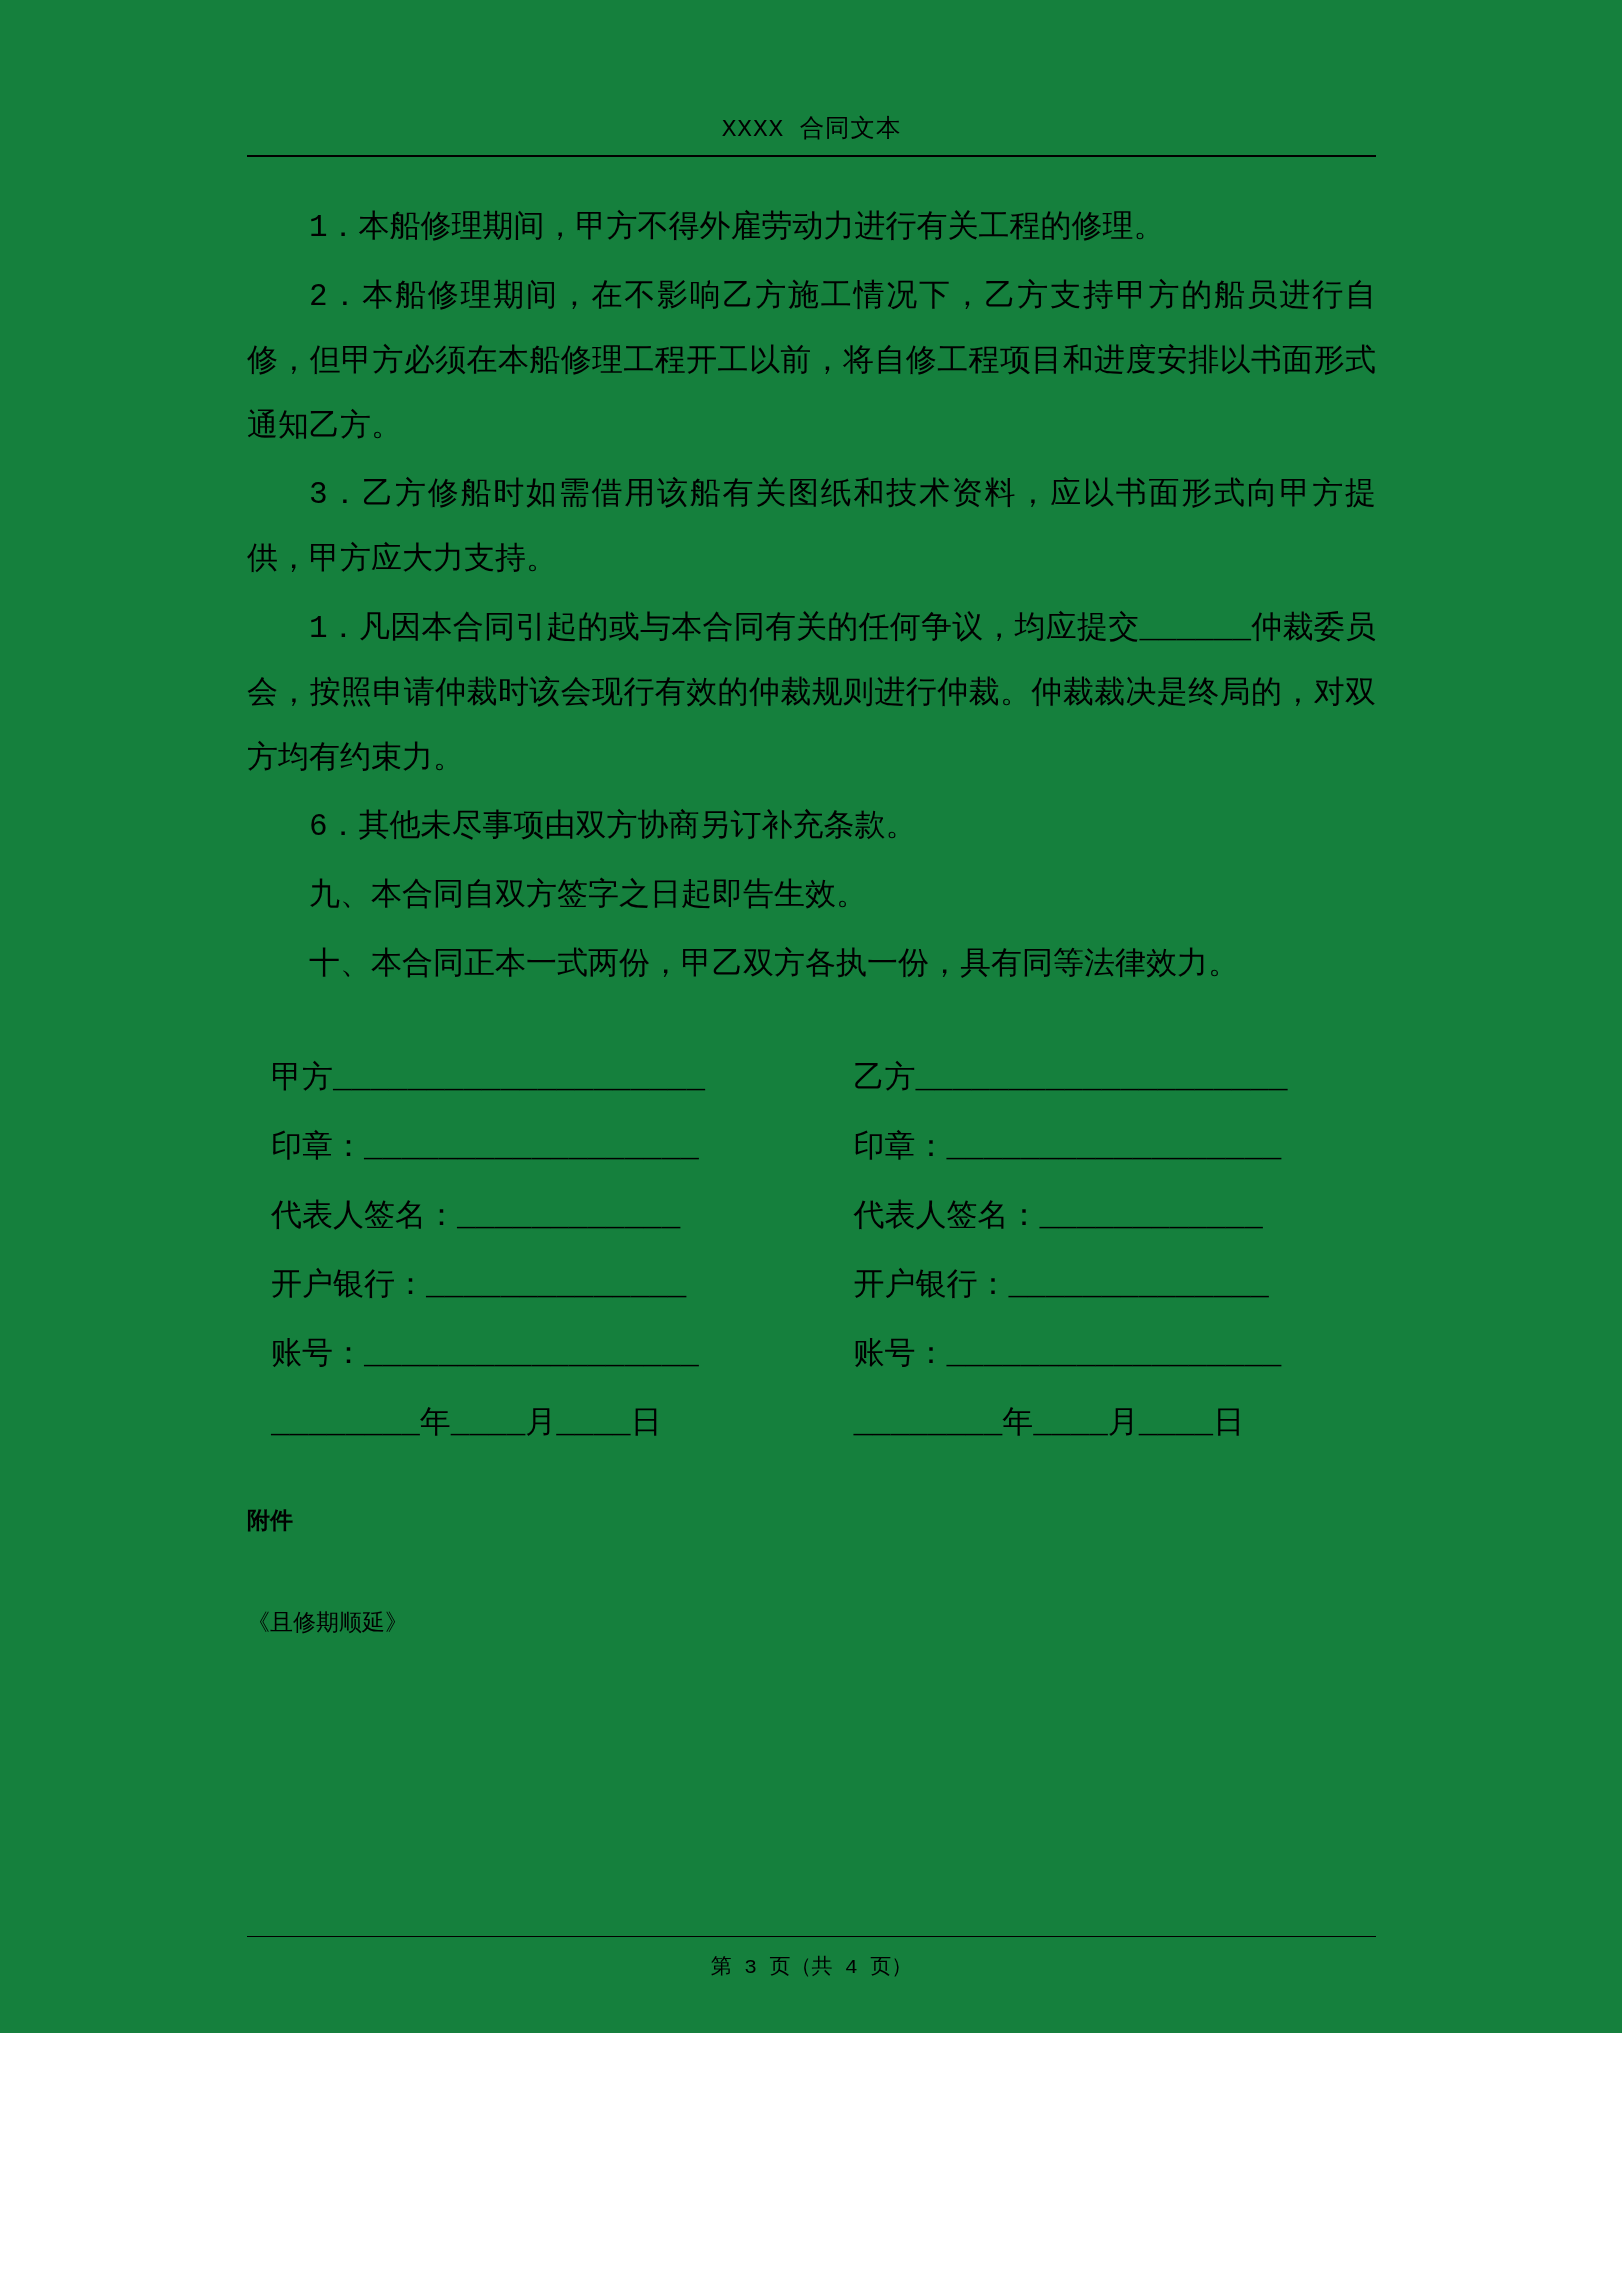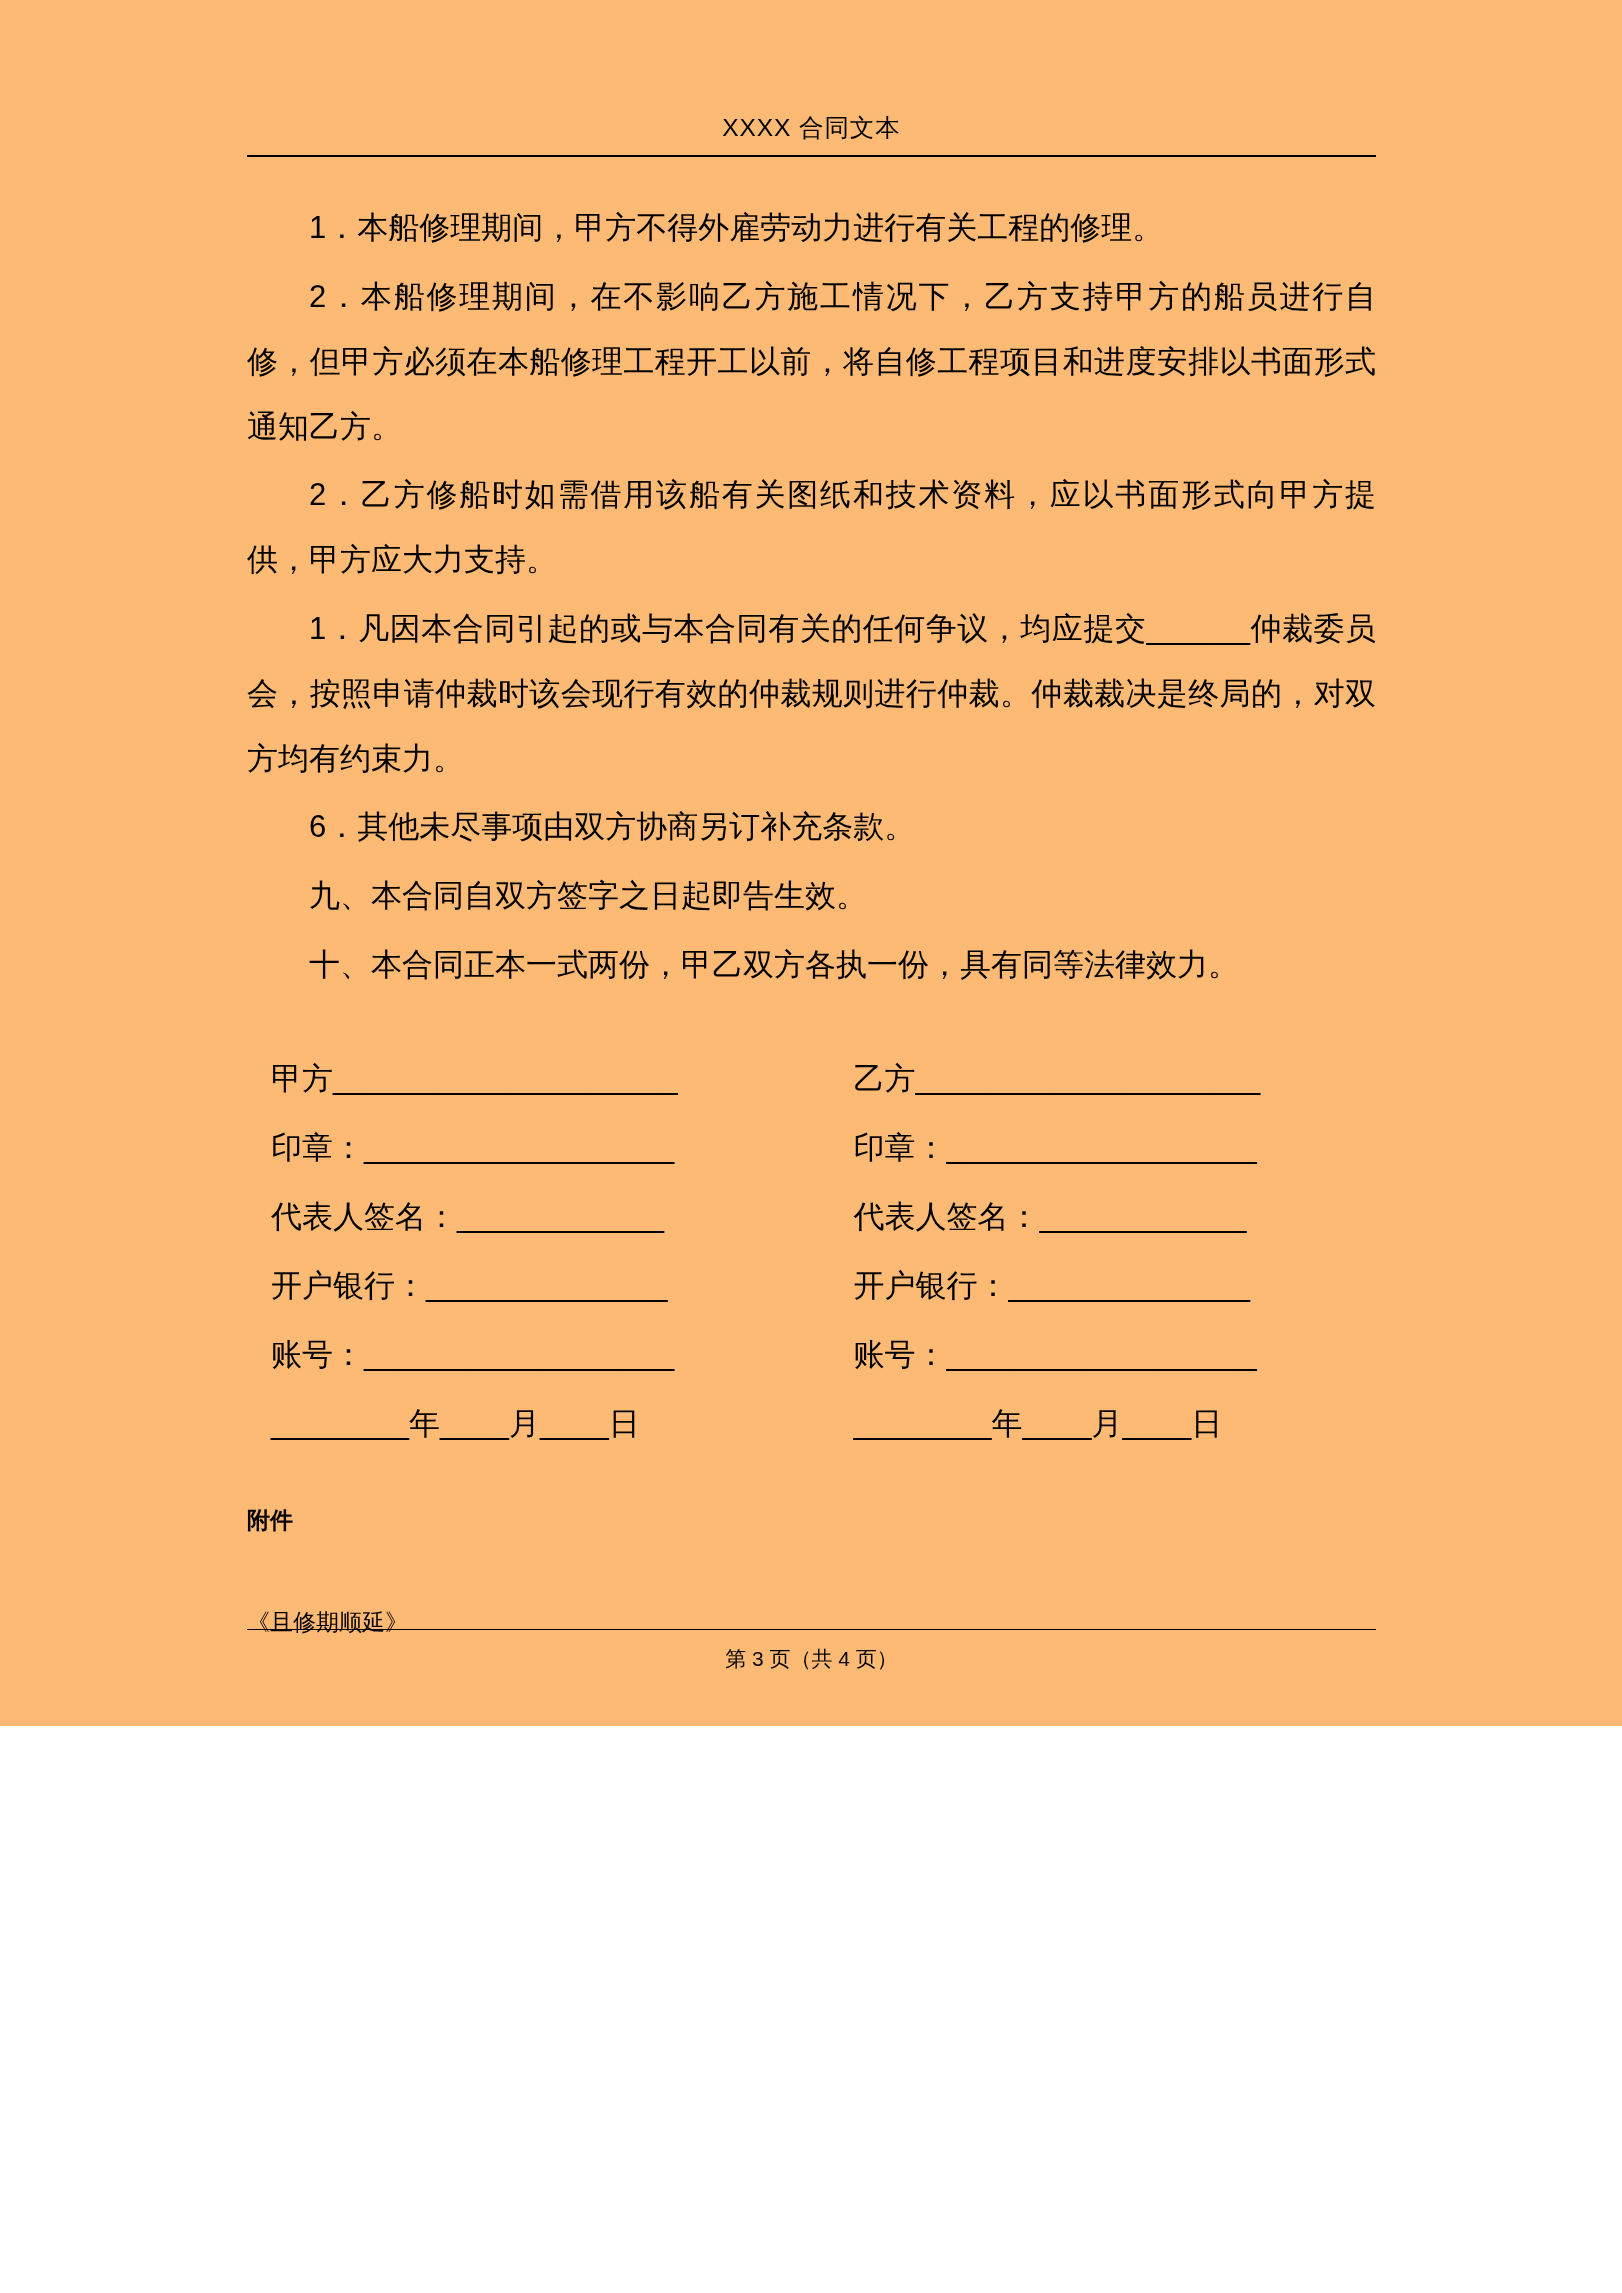--- a/index.html
+++ b/index.html
@@ -3,24 +3,24 @@
 <meta charset="utf-8">
 <style>
   html, body {
     margin: 0;
     padding: 0;
     background: #ffffff;
   }
   .page {
     position: relative;
     width: 1623px;
-    height: 1726px;
-    background: #fdba74;
+    height: 2033px;
+    background: #15803d;
     box-sizing: border-box;
-    font-family: Liberation Sans, sans-serif;
+    font-family: Liberation Mono, monospace;
     color: #000000;
     overflow: hidden;
   }
   .header {
     margin: 0 247px;
     padding-top: 111px;
     padding-bottom: 11px;
     border-bottom: 2.7px solid #000000;
     text-align: center;
   }
@@ -83,21 +83,21 @@
 
 <div class="page">
 
   <div class="header">
     <div class="header-title">XXXX 合同文本</div>
   </div>
 
   <div class="body-text">
     <p>1．本船修理期间，甲方不得外雇劳动力进行有关工程的修理。</p>
     <p>2．本船修理期间，在不影响乙方施工情况下，乙方支持甲方的船员进行自修，但甲方必须在本船修理工程开工以前，将自修工程项目和进度安排以书面形式通知乙方。</p>
-    <p>2．乙方修船时如需借用该船有关图纸和技术资料，应以书面形式向甲方提供，甲方应大力支持。</p>
+    <p>3．乙方修船时如需借用该船有关图纸和技术资料，应以书面形式向甲方提供，甲方应大力支持。</p>
     <p>1．凡因本合同引起的或与本合同有关的任何争议，均应提交______仲裁委员会，按照申请仲裁时该会现行有效的仲裁规则进行仲裁。仲裁裁决是终局的，对双方均有约束力。</p>
     <p>6．其他未尽事项由双方协商另订补充条款。</p>
     <p>九、本合同自双方签字之日起即告生效。</p>
     <p>十、本合同正本一式两份，甲乙双方各执一份，具有同等法律效力。</p>
   </div>
 
   <div class="signatures">
     <div class="sig-col">
       <div class="sig-row">甲方____________________</div>
       <div class="sig-row">印章：__________________</div>

